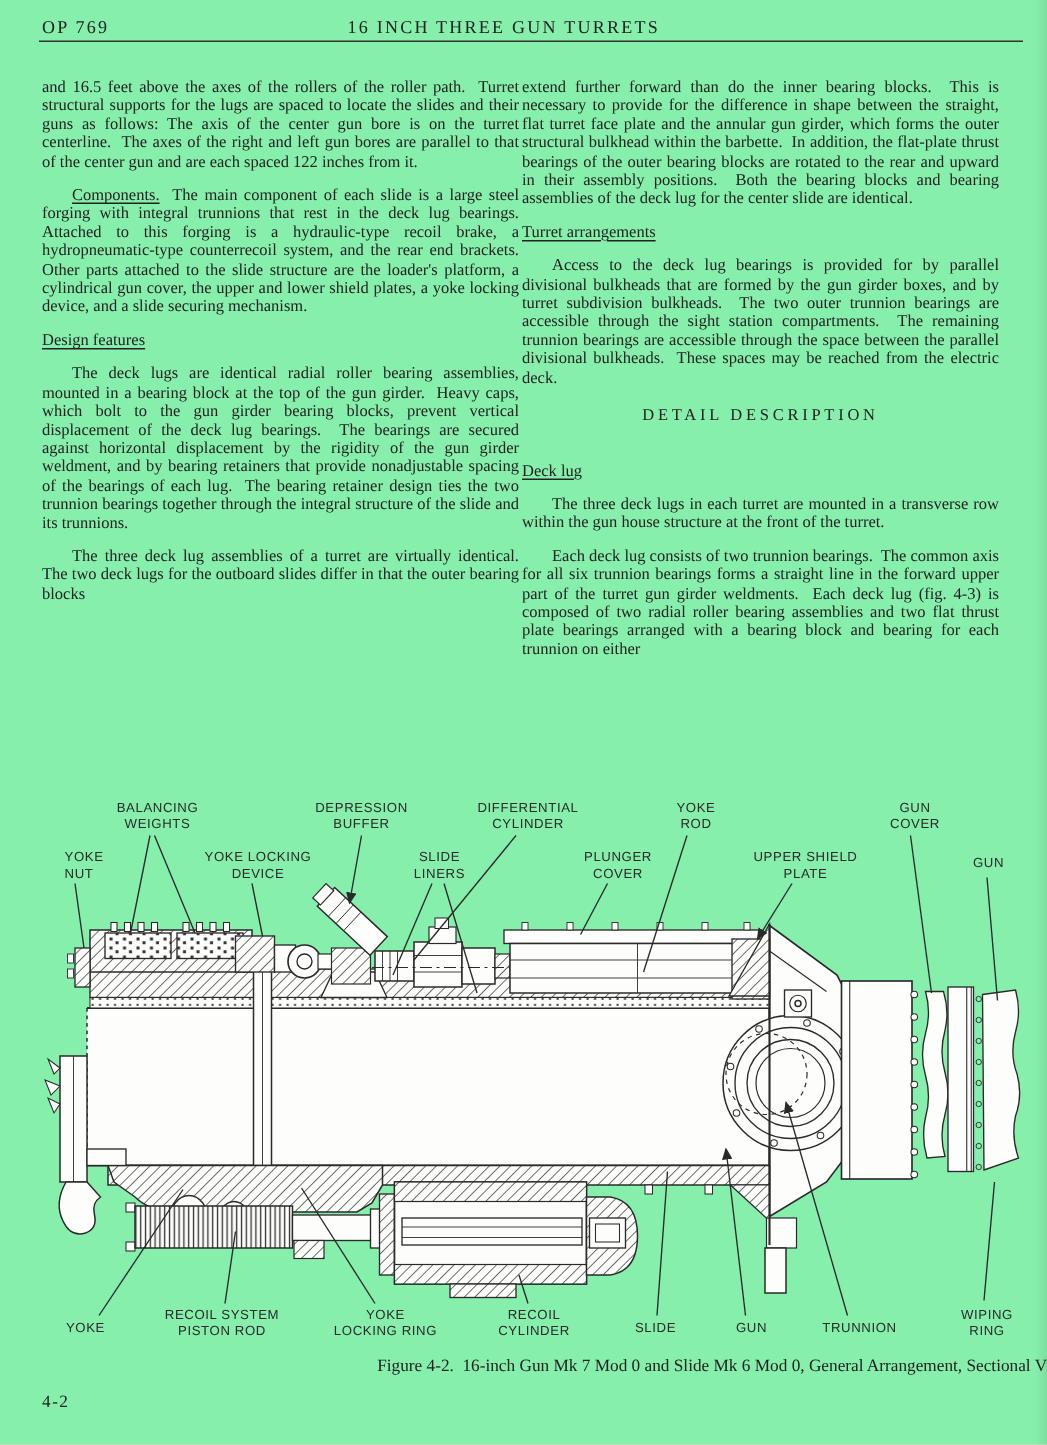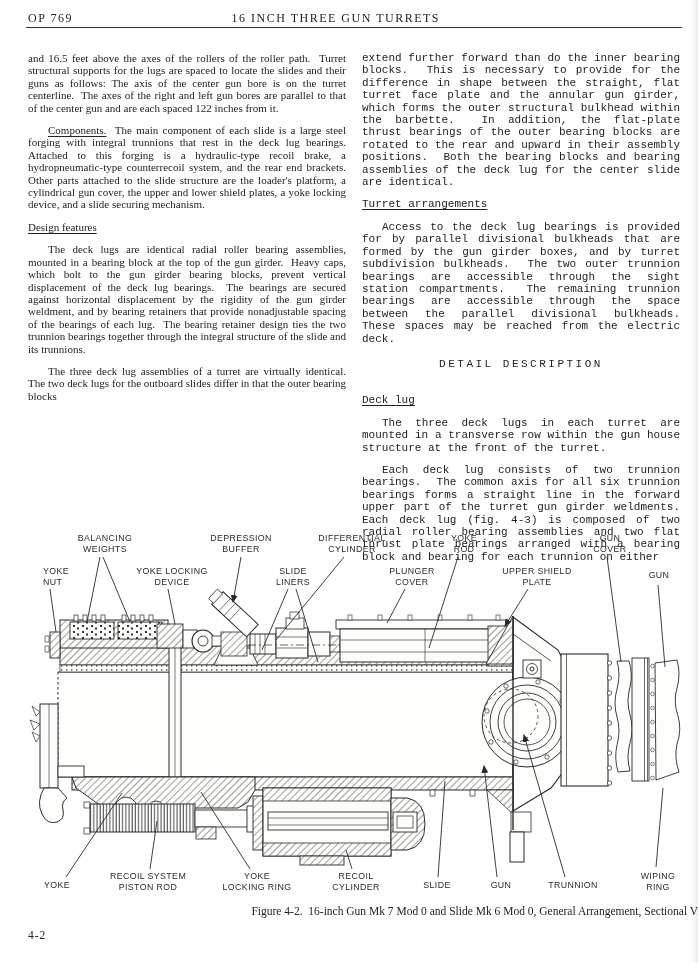--- a/index.html
+++ b/index.html
@@ -1,32 +1,32 @@
 <!DOCTYPE html>
 <html><head>
 <meta charset="utf-8">
 <style>
   html,body { margin:0; padding:0; background:#d8d6d0; }
   .page {
     position:relative; width:698px; height:963px; margin:0 auto;
-    background:#ffffff; color:#222; overflow:hidden;
+    background:#86efac; color:#222; overflow:hidden;
     font-family:"Liberation Serif", serif;
   }
   .page::after {
     content:""; position:absolute; top:0; right:0; width:8px; height:100%;
     background:linear-gradient(to right, rgba(0,0,0,0), rgba(0,0,0,0.07));
     pointer-events:none;
   }
   .hdr-left { position:absolute; left:28px; top:11px; font-size:12px; letter-spacing:1.5px; }
   .hdr-title { position:absolute; left:150px; top:11px; width:290px; text-align:right; font-size:12px; letter-spacing:1.5px; }
   .hdr-rule { position:absolute; left:26px; right:16px; top:27px; border-top:1.4px solid #33322f; }
 
   .col { position:absolute; top:52px; width:318px; font-size:11px; line-height:12.4px; }
   .col-left  { left:28px; }
-  .col-right { left:362px;font-family:Liberation Mono, monospace; }
+  .col-right { left:348px; }
   .para { margin:0 0 10px 0; text-align:justify; white-space:pre-wrap; }
   .para.indent { text-indent:20px; }
   .lead { text-decoration:underline; text-underline-offset:2px; }
   .head { margin:5px 0 10px 0; text-decoration:underline; text-underline-offset:2px; }
   .center-head { margin:13px 0 24px 0; text-align:center; letter-spacing:2.5px; }
 
   .fig-svg { position:absolute; left:0; top:515px; }
   .dlabel { font-family:"Liberation Sans", sans-serif; font-size:8.8px; fill:#2a2a2a; letter-spacing:0.4px; }
   .leader { stroke:#2a2a2a; stroke-width:0.9; fill:none; }
 

